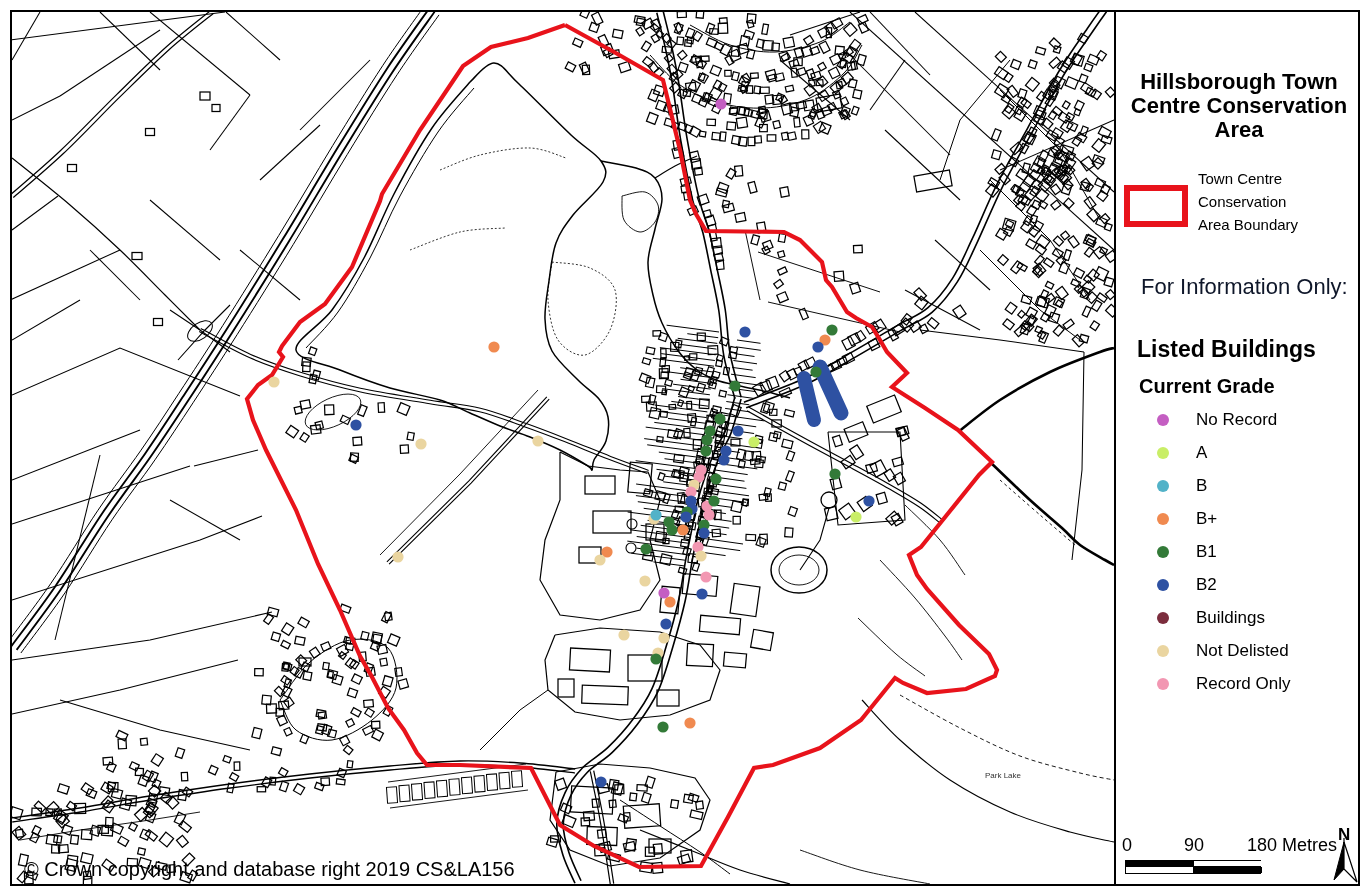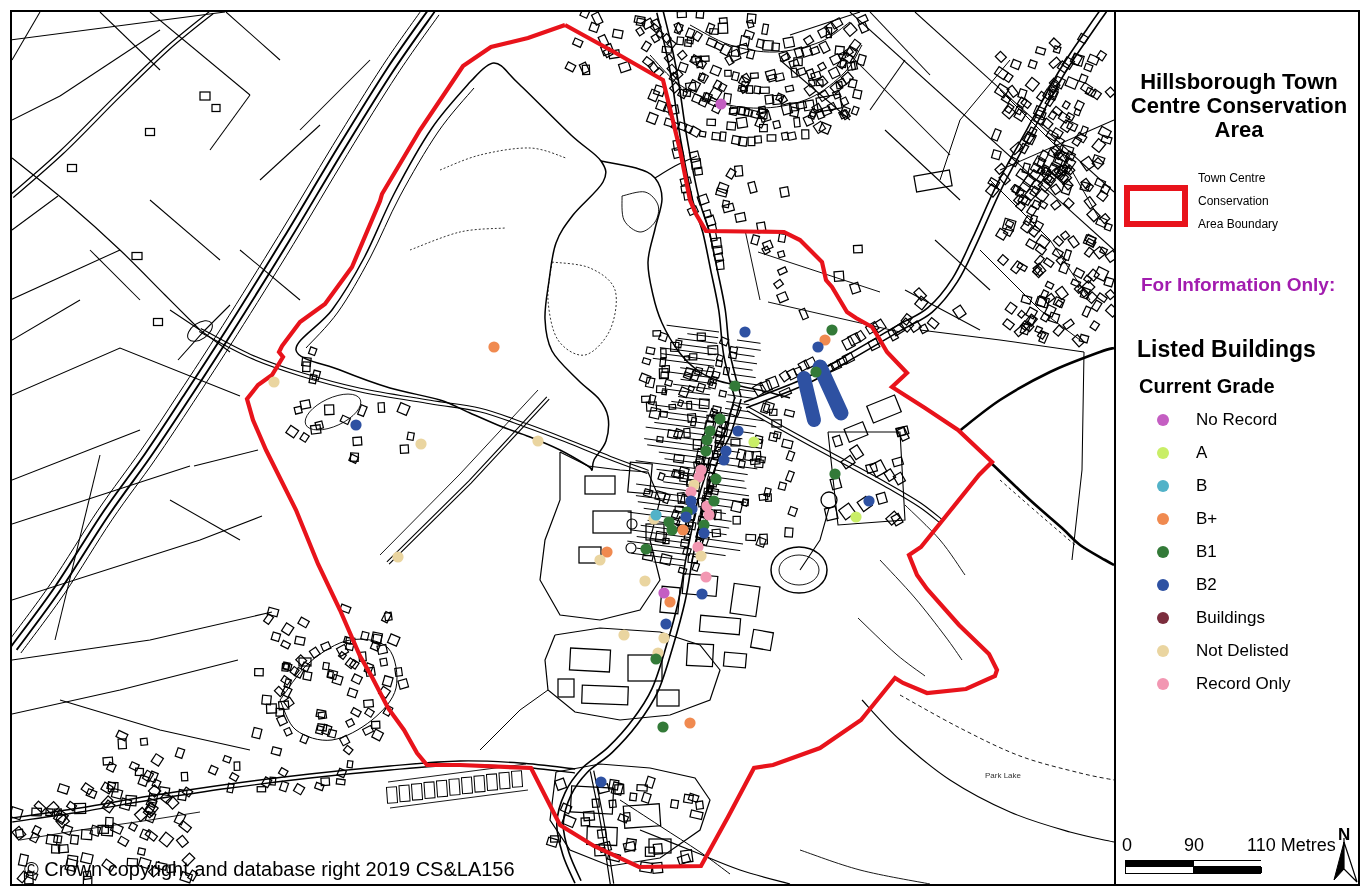--- a/index.html
+++ b/index.html
@@ -1267,23 +1267,23 @@
         <circle cx="856" cy="517" r="5.6" fill="#c9ee67"></circle>
       </g>
 </svg>
 
 <div style="position:absolute;left:1114px;top:10px;width:2px;height:876px;background:#000;"></div>
 
 <div style="position:absolute;left:1122px;top:70px;width:234px;text-align:center;font-size:22px;font-weight:bold;line-height:24px;color:#000;">Hillsborough Town<br>Centre Conservation<br>Area</div>
 
 <div style="position:absolute;left:1124px;top:185px;width:64px;height:42px;border:6px solid #e8131b;box-sizing:border-box;"></div>
 
-<div style="position:absolute;left:1198px;top:167px;font-size:12px;line-height:23px;color:#000;">Town Centre<br>Conservation<br>Area Boundary</div>
-
-<div style="position:absolute;left:1141px;top:274px;font-size:19px;font-weight:bold;color:#a21caf;">For Information Only:</div>
+<div style="position:absolute;left:1198px;top:167px;font-size:15px;line-height:23px;color:#000;">Town Centre<br>Conservation<br>Area Boundary</div>
+
+<div style="position:absolute;left:1141px;top:274px;font-size:22px;font-weight:normal;color:#0f172a;">For Information Only:</div>
 
 <div style="position:absolute;left:1137px;top:336px;font-size:23px;font-weight:bold;color:#000;">Listed Buildings</div>
 
 <div style="position:absolute;left:1139px;top:375px;font-size:20px;font-weight:bold;color:#000;">Current Grade</div>
 
 <div style="position:absolute;left:1157px;top:414px;width:12px;height:12px;border-radius:50%;background:#c45ec2;"></div>
 <div style="position:absolute;left:1196px;top:410px;font-size:17px;color:#000;">No Record</div>
 
 <div style="position:absolute;left:1157px;top:447px;width:12px;height:12px;border-radius:50%;background:#c9ee67;"></div>
 <div style="position:absolute;left:1196px;top:443px;font-size:17px;color:#000;">A</div>
@@ -1304,21 +1304,21 @@
 <div style="position:absolute;left:1196px;top:608px;font-size:17px;color:#000;">Buildings</div>
 
 <div style="position:absolute;left:1157px;top:645px;width:12px;height:12px;border-radius:50%;background:#ead5a0;"></div>
 <div style="position:absolute;left:1196px;top:641px;font-size:17px;color:#000;">Not Delisted</div>
 
 <div style="position:absolute;left:1157px;top:678px;width:12px;height:12px;border-radius:50%;background:#f297b2;"></div>
 <div style="position:absolute;left:1196px;top:674px;font-size:17px;color:#000;">Record Only</div>
 
 <div style="position:absolute;left:1122px;top:835px;font-size:18px;color:#000;">0</div>
 <div style="position:absolute;left:1184px;top:835px;font-size:18px;color:#000;text-align:center;">90</div>
-<div style="position:absolute;left:1247px;top:835px;font-size:18px;color:#000;">110 Metres</div>
+<div style="position:absolute;left:1247px;top:835px;font-size:18px;color:#000;">180 Metres</div>
 
 <div style="position:absolute;left:1125px;top:860px;width:136px;height:14px;border:1px solid #000;box-sizing:border-box;">
 <div style="position:absolute;left:0;top:0;width:68px;height:6px;background:#000;"></div>
 <div style="position:absolute;left:67px;top:0;width:68px;height:6px;background:#fff;border-left:1px solid #000;border-bottom:1px solid #000;box-sizing:border-box;"></div>
 <div style="position:absolute;left:0;top:6px;width:68px;height:6px;background:#fff;"></div>
 <div style="position:absolute;left:67px;top:6px;width:69px;height:6px;background:#000;"></div>
 </div>
 
 <svg style="position:absolute;left:1326px;top:814px;" width="42" height="72" viewBox="0 0 42 72">
 <text x="12" y="26" font-size="17" font-weight="bold" font-family="Liberation Sans, sans-serif" fill="#000">N</text>

